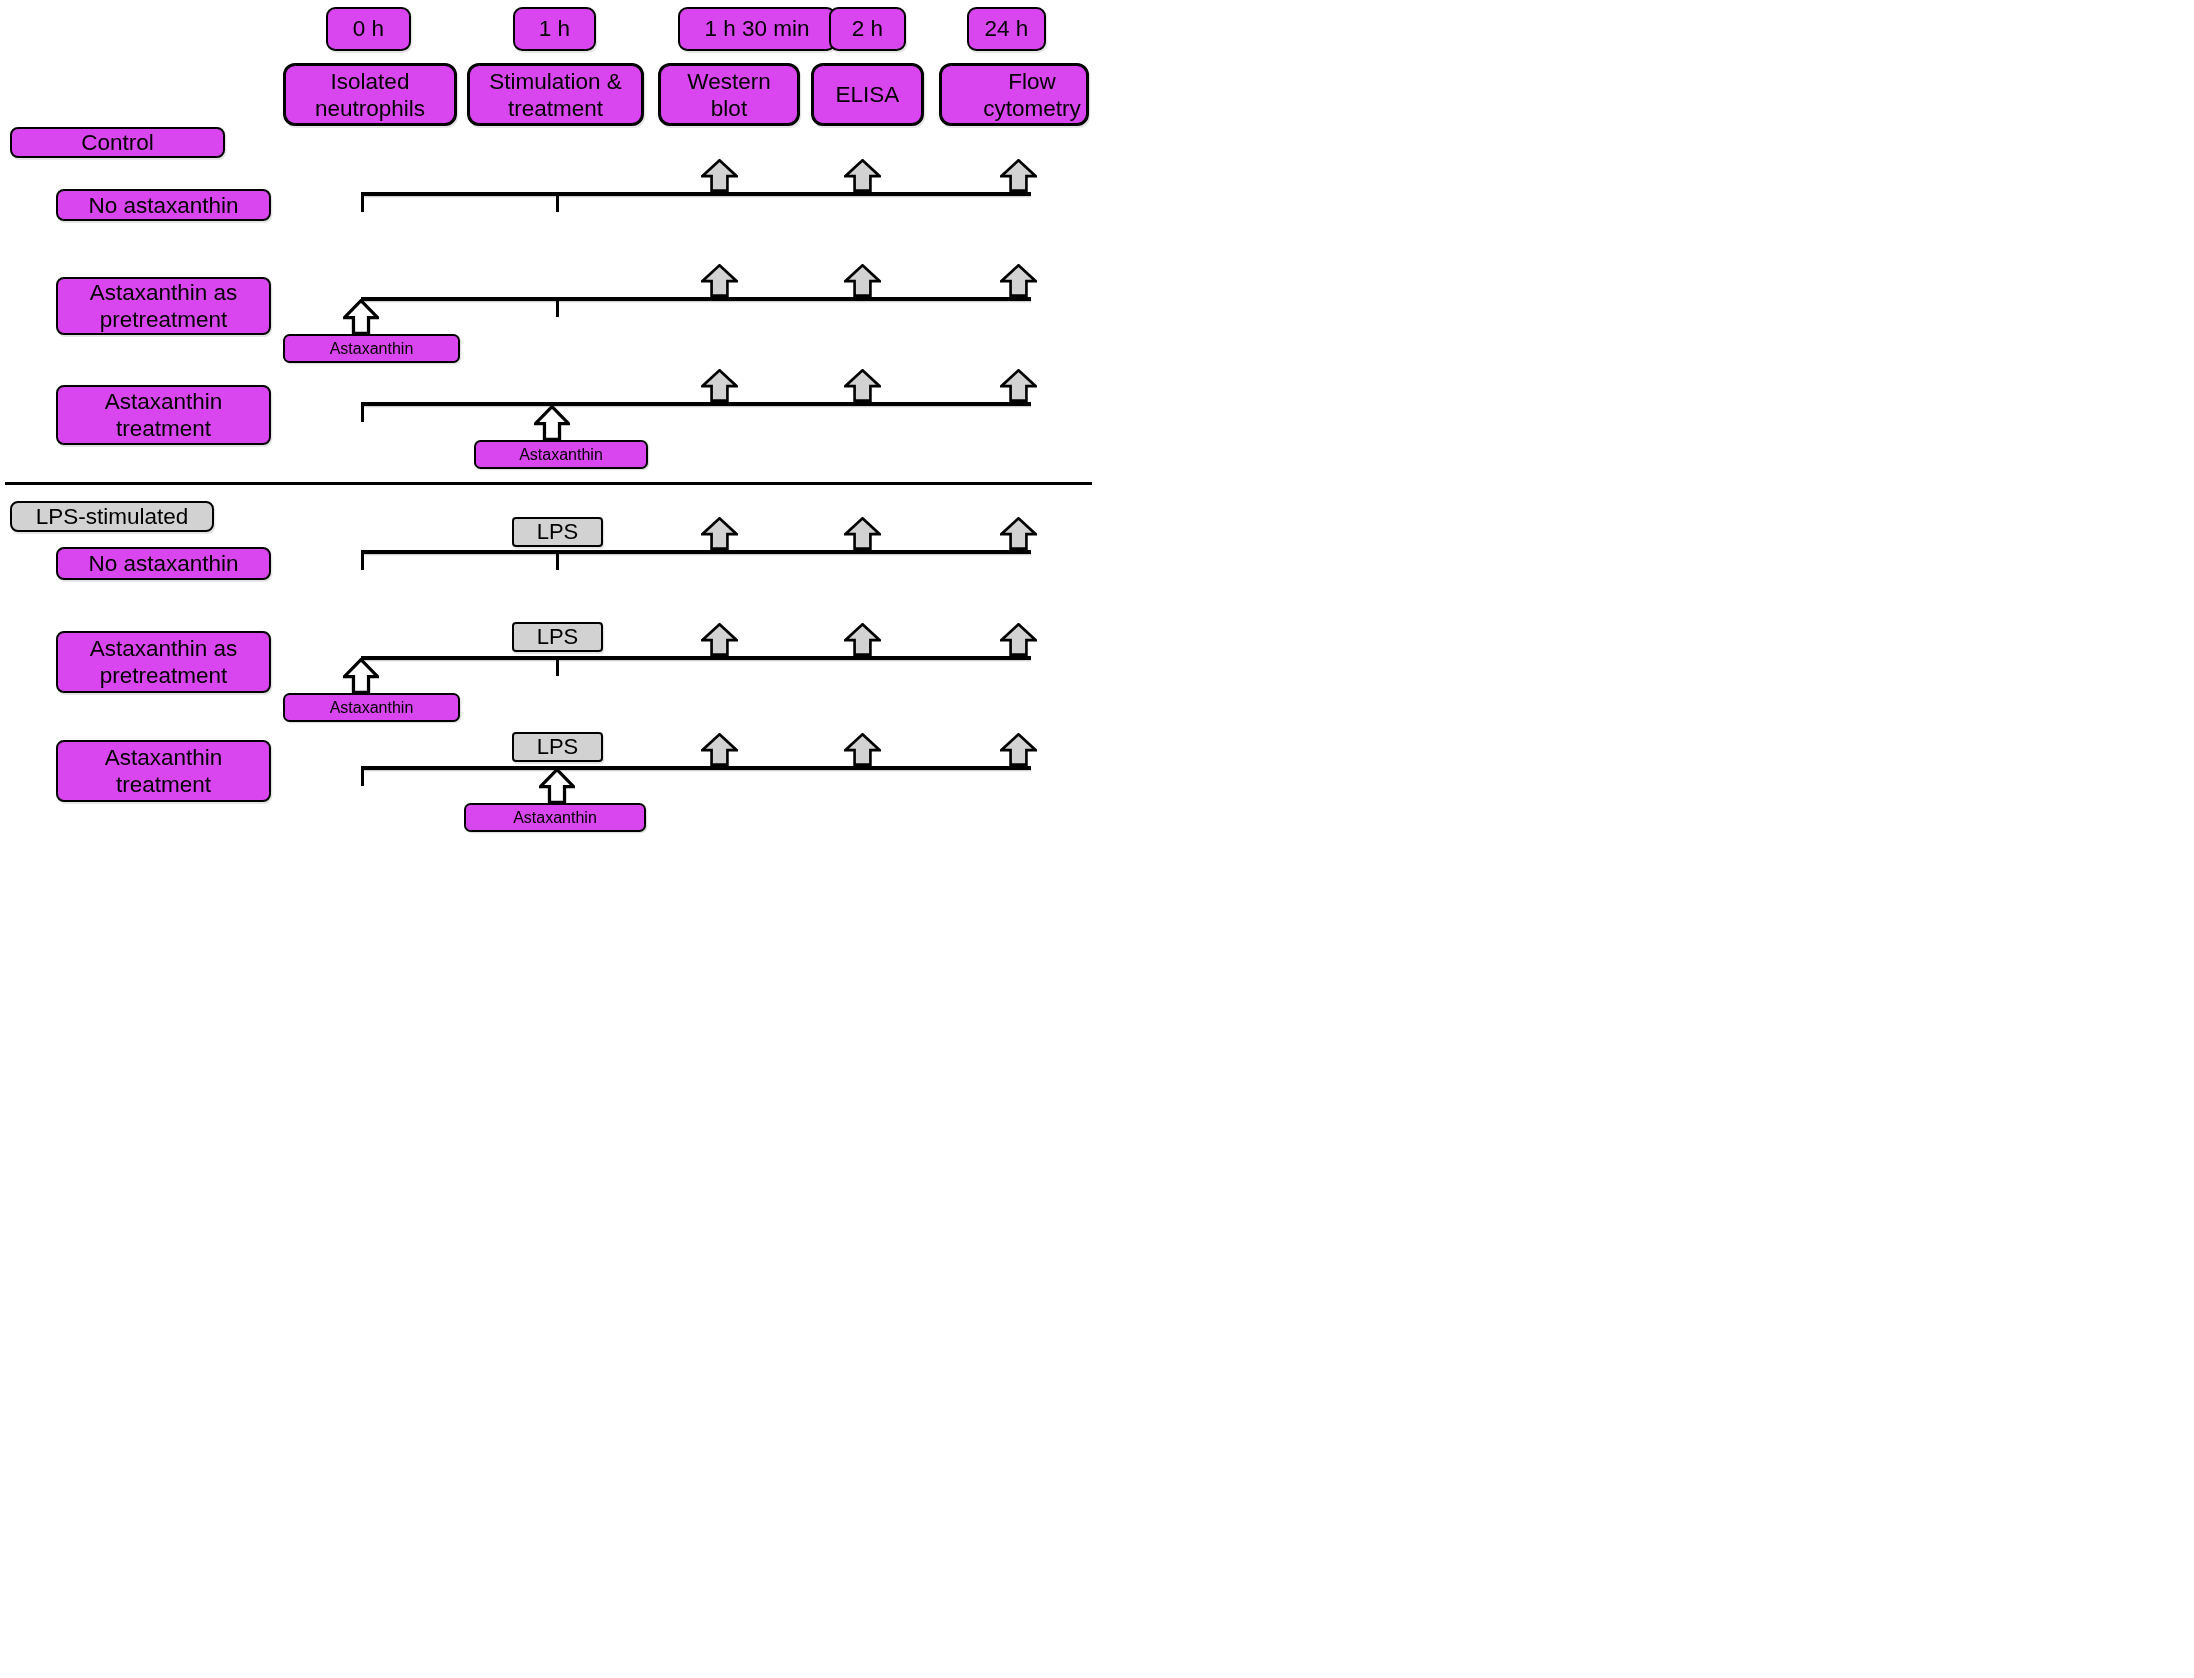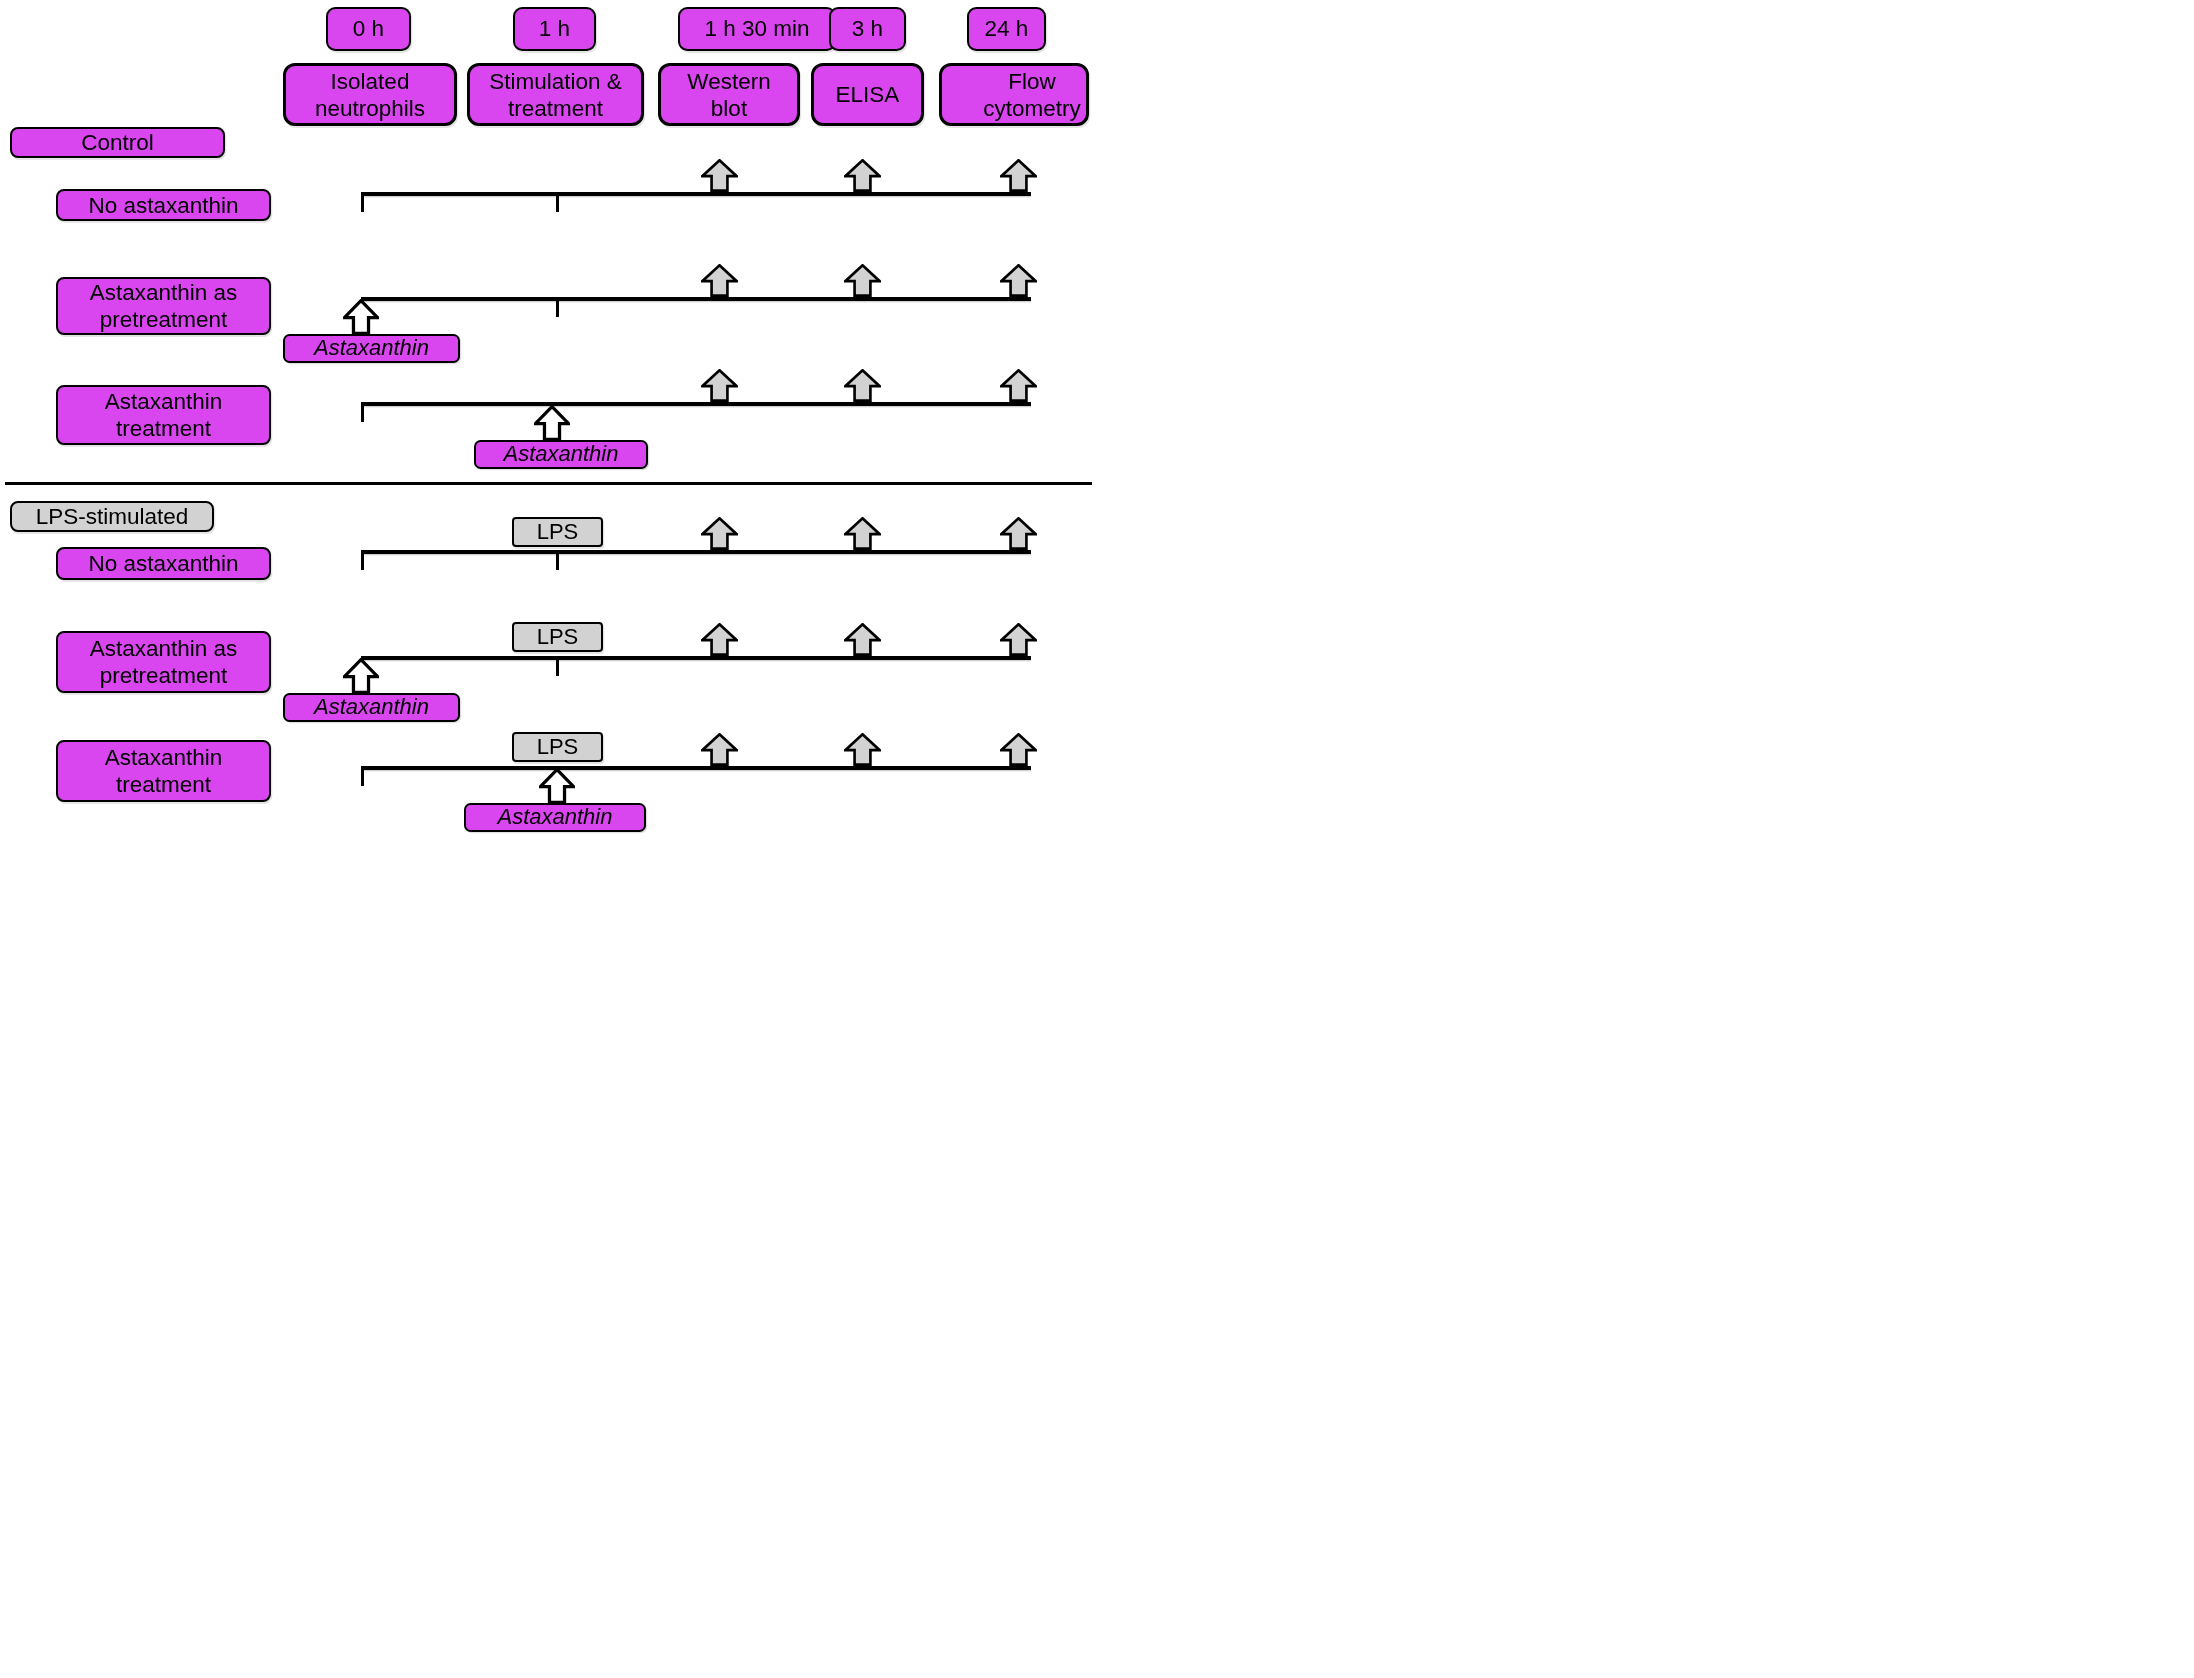--- a/index.html
+++ b/index.html
@@ -11,38 +11,38 @@
     position:absolute;box-sizing:border-box;background:#d946ef;border:2.6px solid #000;
     display:flex;align-items:center;justify-content:center;text-align:center;
     font-size:22.5px;line-height:1.2;box-shadow:1.3px 2px 0 rgba(0,0,0,0.10);
   }
   .tbox{top:6.6px;height:44px;border-radius:9.3px;border-width:2.6px;}
   .sbox{top:63px;height:63px;border-radius:12px;border-width:3.3px;padding:0 8px;}
   .hdrbox{border-radius:8px;}
   .rowbox{border-radius:8px;padding:0 6.6px;}
   .graybg{background:#d2d2d2;}
   .lpsbox{border-radius:4px;background:#d2d2d2;font-size:22px;}
-  .axbox{border-radius:6.6px;border-width:2px;font-size:22px;box-shadow:1.3px 1.3px 0 rgba(0,0,0,0.12);font-style:italic;}
+  .axbox{border-radius:6.6px;border-width:2px;font-size:16px;box-shadow:1.3px 1.3px 0 rgba(0,0,0,0.12);}
   .tline{
     position:absolute;height:4px;background:#000;
     box-shadow:0 1.3px 0 rgba(0,0,0,0.18);
   }
   .tick{position:absolute;width:2.6px;height:20px;background:#000;}
   .arrow{position:absolute;display:block;}
   .divider{position:absolute;height:2.6px;background:#000;}
 </style>
 </head>
 <body>
 
 <div class="page">
 
   <div class="box tbox" style="left:326px;width:85px;">0 h</div>
   <div class="box tbox" style="left:513px;width:83px;">1 h</div>
   <div class="box tbox" style="left:650px;width:158px;margin-left:28px;">1 h 30 min</div>
-  <div class="box tbox" style="left:829px;width:77px;">3 h</div>
+  <div class="box tbox" style="left:829px;width:77px;">2 h</div>
   <div class="box tbox" style="left:967px;width:79px;text-align:right;">24 h</div>
 
   <div class="box sbox" style="left:283px;width:174px;">Isolated neutrophils</div>
   <div class="box sbox" style="left:467px;width:177px;">Stimulation &amp; treatment</div>
   <div class="box sbox" style="left:658px;width:142px;">Western blot</div>
   <div class="box sbox" style="left:811px;width:113px;">ELISA</div>
   <div class="box sbox" style="left:939px;width:150px;padding-left:44px;">Flow cytometry</div>
 
   <div class="box hdrbox" style="left:10px;top:127px;width:215px;height:30.5px;">Control</div>
 

